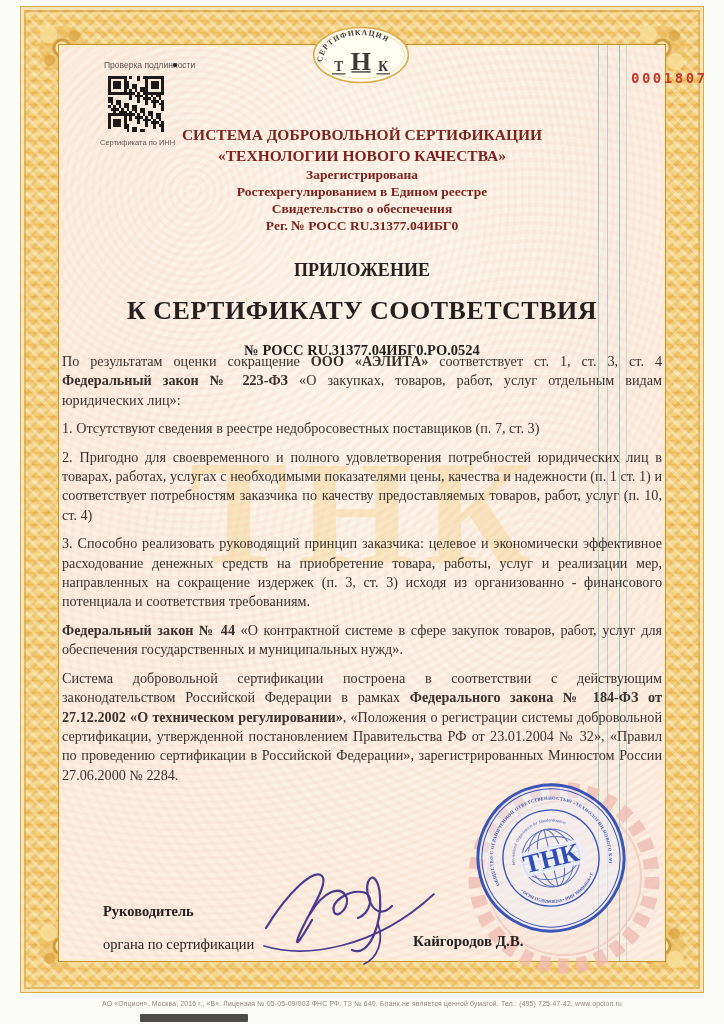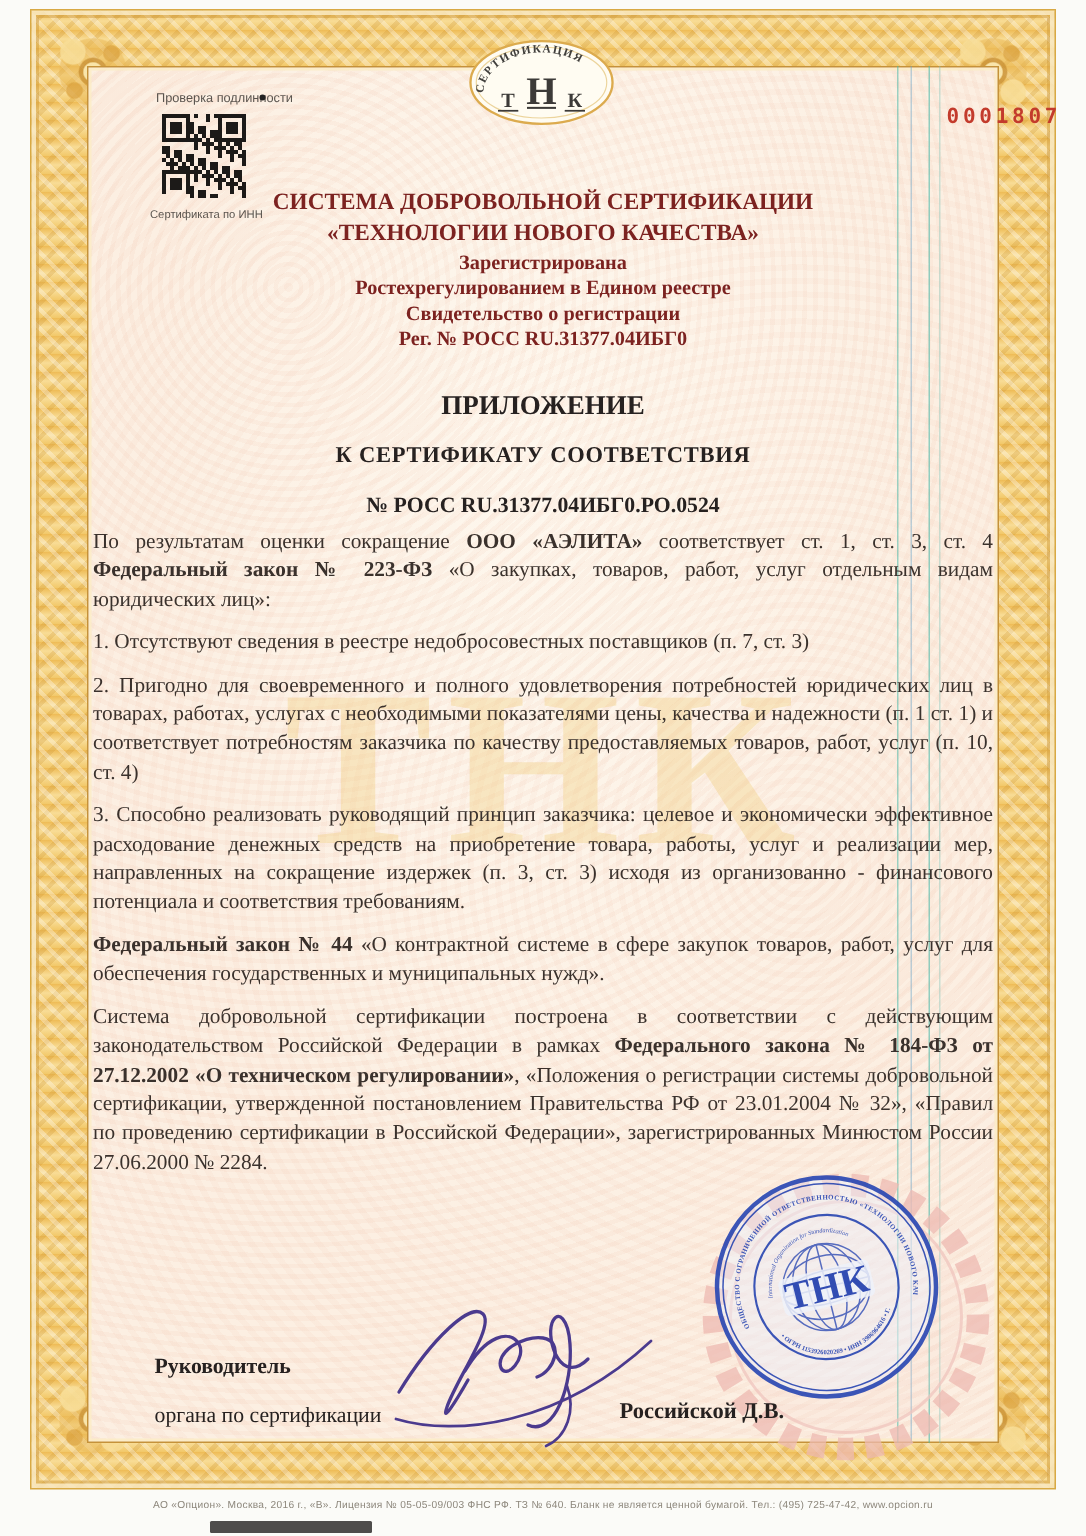--- a/index.html
+++ b/index.html
@@ -43,21 +43,21 @@
     font-family:"Liberation Sans",sans-serif;}
   .logo{position:absolute;left:312px;top:26px;width:98px;height:58px;}
   .serial{position:absolute;left:583px;top:70px;font-family:"DejaVu Sans Mono",monospace;
     font-size:14px;letter-spacing:2.5px;color:#c33b2c;font-weight:bold;margin-left:48px;}
   
   .hdr{position:absolute;left:62px;top:124px;width:600px;text-align:center;color:#7c2220;font-weight:bold;}
   .hdr .l1{font-size:15.5px;line-height:21px;margin:0;}
   .hdr .l2{font-size:13.5px;line-height:17px;margin:0;}
   .ttl{position:absolute;left:62px;top:260px;width:600px;text-align:center;color:#262120;font-weight:bold;}
   .ttl .t1{font-size:18px;margin:0 0 15px;}
-  .ttl .t2{font-size:15px;margin:2px 0 16px;letter-spacing:.5px;}
+  .ttl .t2{font-size:26px;margin:2px 0 16px;letter-spacing:.5px;}
   .ttl .t3{font-size:14.5px;margin:0;}
   
   .bodytext{position:absolute;left:62px;top:352px;width:600px;font-size:14.2px;line-height:19.4px;
     color:#3a312c;text-align:justify;}
   .bodytext p{margin:0 0 9px;}
   .bodytext .b{font-weight:bold;}
   
   .seal{position:absolute;left:452px;top:768px;width:216px;height:216px;}
   .sig-svg{position:absolute;left:252px;top:862px;width:210px;height:108px;}
   .role1{position:absolute;left:103px;top:903px;font-size:14.5px;font-weight:bold;color:#262120;}
@@ -337,21 +337,21 @@
     </svg>
   </div>
 
   <div class="serial">0001807</div>
 
   <div class="hdr">
     <p class="l1">СИСТЕМА ДОБРОВОЛЬНОЙ СЕРТИФИКАЦИИ</p>
     <p class="l1">«ТЕХНОЛОГИИ НОВОГО КАЧЕСТВА»</p>
     <p class="l2">Зарегистрирована</p>
     <p class="l2">Ростехрегулированием в Едином реестре</p>
-    <p class="l2">Свидетельство о регистрации</p>
+    <p class="l2">Свидетельство о обеспечения</p>
     <p class="l2">Рег. № РОСС RU.31377.04ИБГ0</p>
   </div>
 
   <div class="ttl">
     <p class="t1">ПРИЛОЖЕНИЕ</p>
     <p class="t2">К СЕРТИФИКАТУ СООТВЕТСТВИЯ</p>
     <p class="t3">№ РОСС RU.31377.04ИБГ0.РО.0524</p>
   </div>
 
   <div class="bodytext">
@@ -407,18 +407,18 @@
       <path d="M14,66 C36,30 62,6 70,14 C78,22 52,58 46,76 C42,88 52,72 60,58"></path>
       <path d="M58,52 C72,28 88,24 94,34 C99,43 86,58 82,50 C78,40 96,28 110,30 C124,32 118,52 106,56"></path>
       <path d="M100,88 C118,96 130,60 128,34 C127,18 120,10 116,20 C112,32 122,62 140,44"></path>
       <path d="M12,84 C52,96 122,88 182,32" stroke-width="1.8"></path>
       <path d="M126,62 C132,78 126,96 112,102" stroke-width="1.8"></path>
     </svg>
   </div>
 
   <div class="role1">Руководитель</div>
   <div class="role2">органа по сертификации</div>
-  <div class="signer">Российской Д.В.</div>
+  <div class="signer">Кайгородов Д.В.</div>
 
   <div class="fineprint">АО «Опцион». Москва, 2016 г., «В». Лицензия № 05-05-09/003 ФНС РФ. ТЗ № 640. Бланк не является ценной бумагой. Тел.: (495) 725-47-42, www.opcion.ru</div>
   <div class="scan-bar"></div>
 
 </div>
 
 </body></html>

